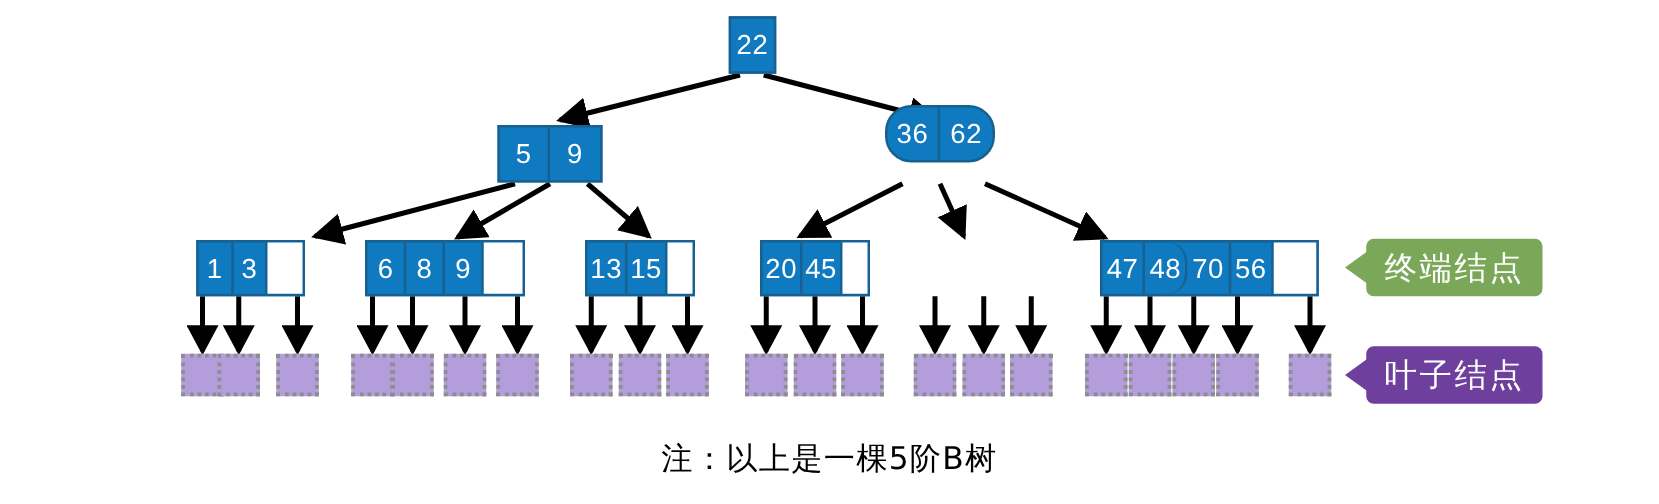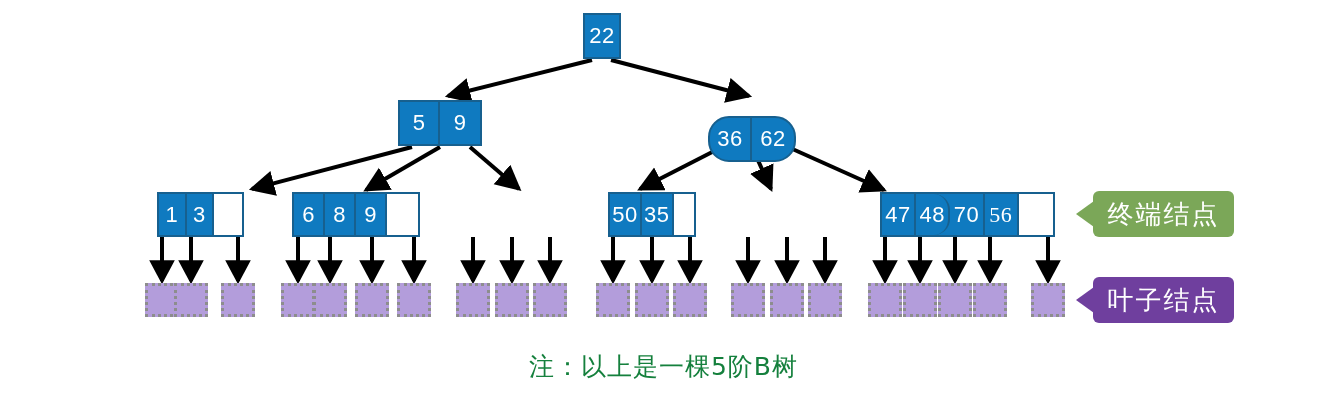--- a/index.html
+++ b/index.html
@@ -65,21 +65,21 @@
   .callout.terminal{background:#7ba758;}
   .callout.terminal .tab{border-right:18px solid #7ba758;}
   .callout.leafnode{background:#6f3f9e;}
   .callout.leafnode .tab{border-right:18px solid #6f3f9e;}
 
   
   .caption{
     position:absolute;
     left:0;right:0;
     text-align:center;
-    color:#15803d;
+    color:#000000;
     font-size:25px;
     letter-spacing:1px;
     font-family:"DejaVu Sans","Liberation Sans",sans-serif;
   }
 </style>
 </head>
 <body>
 
 <div id="stage">
 
@@ -142,51 +142,56 @@
 
   <div class="node root" style="left:583px;top:13px;width:38px;height:46px;">
     <div class="cell" style="width:100%;">22</div>
   </div>
 
   <div class="node" style="left:398px;top:100px;width:84px;height:46px;">
     <div class="cell" style="width:50%;">5</div>
     <div class="cell" style="width:50%;">9</div>
   </div>
 
-  <div class="node" style="left:708px;top:116px;width:88px;height:46px;border-radius:21px;">
+  <div class="node" style="left:708px;top:84px;width:88px;height:46px;border-radius:21px;">
     <div class="cell" style="width:50%;">36</div>
     <div class="cell" style="width:50%;">62</div>
   </div>
 
   <div class="node" style="left:157px;top:192px;width:87px;height:45px;">
     <div class="cell" style="width:33.33%;">1</div>
     <div class="cell" style="width:33.33%;">3</div>
     <div class="cell empty" style="width:33.34%;"></div>
   </div>
 
   <div class="node" style="left:292px;top:192px;width:128px;height:45px;">
     <div class="cell" style="width:25%;">6</div>
     <div class="cell" style="width:25%;">8</div>
     <div class="cell" style="width:25%;">9</div>
     <div class="cell empty" style="width:25%;"></div>
   </div>
 
+  <div class="node" style="left:468px;top:192px;width:88px;height:45px;">
+    <div class="cell" style="width:38%;">13</div>
+    <div class="cell" style="width:38%;">15</div>
+    <div class="cell empty" style="width:24%;"></div>
+  </div>
 
   <div class="node" style="left:608px;top:192px;width:88px;height:45px;">
-    <div class="cell" style="width:38%;">50</div>
-    <div class="cell" style="width:38%;">35</div>
+    <div class="cell" style="width:38%;">20</div>
+    <div class="cell" style="width:38%;">45</div>
     <div class="cell empty" style="width:24%;"></div>
   </div>
 
 
   <div class="node" style="left:880px;top:192px;width:175px;height:45px;">
     <div class="cell" style="width:20%;">47</div>
     <div class="cell" style="width:20%;border-radius:16px;">48</div>
     <div class="cell" style="width:20%;">70</div>
-    <div class="cell" style="width:20%;font-family:Liberation Serif, serif;">56</div>
+    <div class="cell" style="width:20%;">56</div>
     <div class="cell empty" style="width:20%;"></div>
   </div>
 
   <div class="leaf" style="left:145px;top:283px;width:34px;height:34px;"></div>
   <div class="leaf" style="left:174px;top:283px;width:34px;height:34px;"></div>
   <div class="leaf" style="left:221px;top:283px;width:34px;height:34px;"></div>
 
   <div class="leaf" style="left:281px;top:283px;width:34px;height:34px;"></div>
   <div class="leaf" style="left:313px;top:283px;width:34px;height:34px;"></div>
   <div class="leaf" style="left:355px;top:283px;width:34px;height:34px;"></div>

